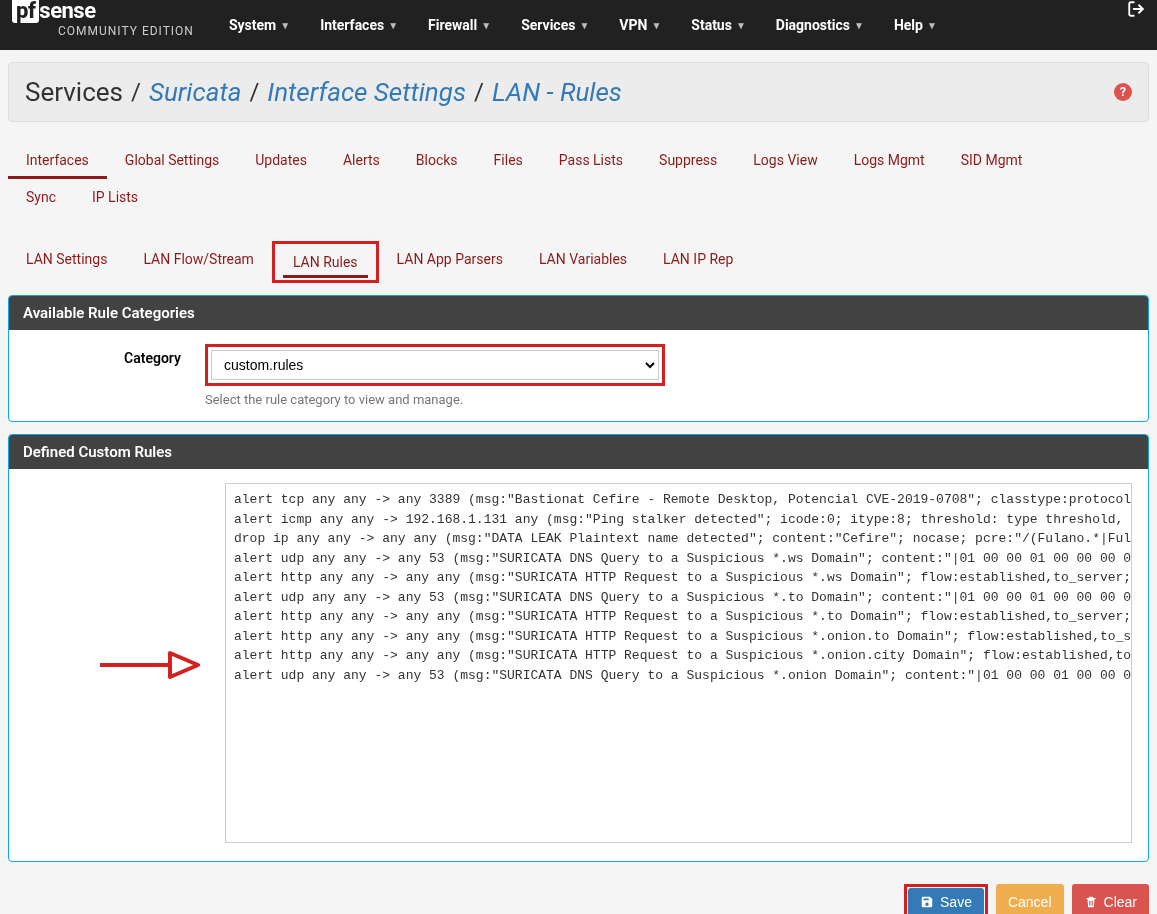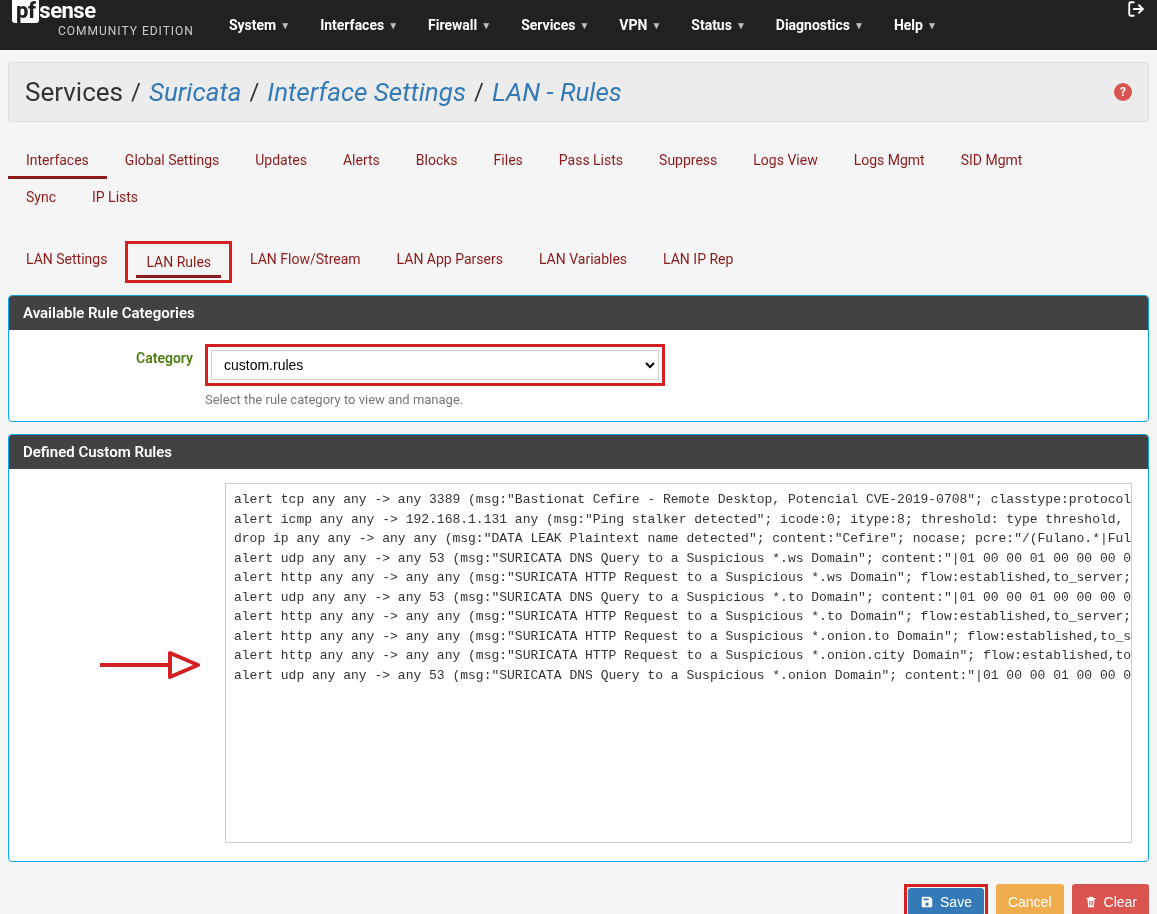--- a/index.html
+++ b/index.html
@@ -26,21 +26,21 @@
   .tab.active::after { content: ""; position: absolute; left: 0; right: 0; bottom: -1px; height: 3px; background: #8b1a1a; }
   .subtabs-wrap { padding: 25px 8px 0 8px; }
   .subtabs { display: flex; text-align: right; }
   .subtab { padding: 10px 18px; color: #8b1a1a; font-size: 14px; cursor: pointer; position: relative; }
   .subtab.active { border: 3px solid #d42020; }
   .subtab.active .underline { position: absolute; left: 8px; right: 8px; bottom: 2px; height: 3px; background: #8b1a1a; }
   .panel { margin: 12px 8px; background: #fff; border: 1px solid #0ea5e9; border-radius: 4px; overflow: hidden; }
   .panel-header { background: #424242; color: #fff; padding: 8px 14px; font-size: 15px; font-weight: 600; }
   .panel-body { padding: 14px 16px; }
   .form-row { display: flex; align-items: flex-start; }
-  .form-label { width: 180px; text-align: right; padding-right: 12px; padding-top: 6px; font-size: 14px; font-weight: 600; color: #4d7c0f; }
+  .form-label { width: 180px; text-align: right; padding-right: 24px; padding-top: 6px; font-size: 14px; font-weight: 600; color: #000000; }
   .form-control-wrap { flex: 1; max-width: 460px; }
   .select-box { width: 100%; border: 3px solid #d42020; padding: 3px; }
   .select-inner { width: 100%; border: 1px solid #ccc; padding: 5px 8px; font-size: 14px; background: #fff; }
   .hint { font-size: 13px; color: #777; margin-top: 6px; }
   .textarea-wrap { flex: 1; }
   textarea.rules { width: 100%; height: 360px; font-family: "Courier New", monospace; font-size: 13px; line-height: 1.5; border: 1px solid #ccc; padding: 6px 8px; resize: none; overflow: auto; white-space: pre; color: #333; }
   .arrow-annot { position: absolute; left: 75px; top: 50%; transform: translateY(-50%); pointer-events: none; }
   .rules-row { position: relative; display: flex; }
   .rules-left-pad { width: 200px; flex-shrink: 0; }
   .footer-btns { display: flex; justify-content: flex-end; padding: 10px 8px 20px 8px; gap: 8px; }
@@ -132,22 +132,22 @@
     <div class="tab"><span>SID Mgmt</span></div>
   </div>
   <div class="tabs" style="padding-top:0">
     <div class="tab"><span>Sync</span></div>
     <div class="tab"><span>IP Lists</span></div>
   </div>
 
   <div class="subtabs-wrap">
     <div class="subtabs">
       <div class="subtab"><span>LAN Settings</span></div>
+      <div class="subtab"><span>LAN Flow/Stream</span></div>
       <div class="subtab active"><span>LAN Rules</span><span class="underline"></span></div>
-      <div class="subtab"><span>LAN Flow/Stream</span></div>
       <div class="subtab"><span>LAN App Parsers</span></div>
       <div class="subtab"><span>LAN Variables</span></div>
       <div class="subtab"><span>LAN IP Rep</span></div>
     </div>
   </div>
 
   <div class="panel">
     <div class="panel-header">Available Rule Categories</div>
     <div class="panel-body">
       <div class="form-row">

